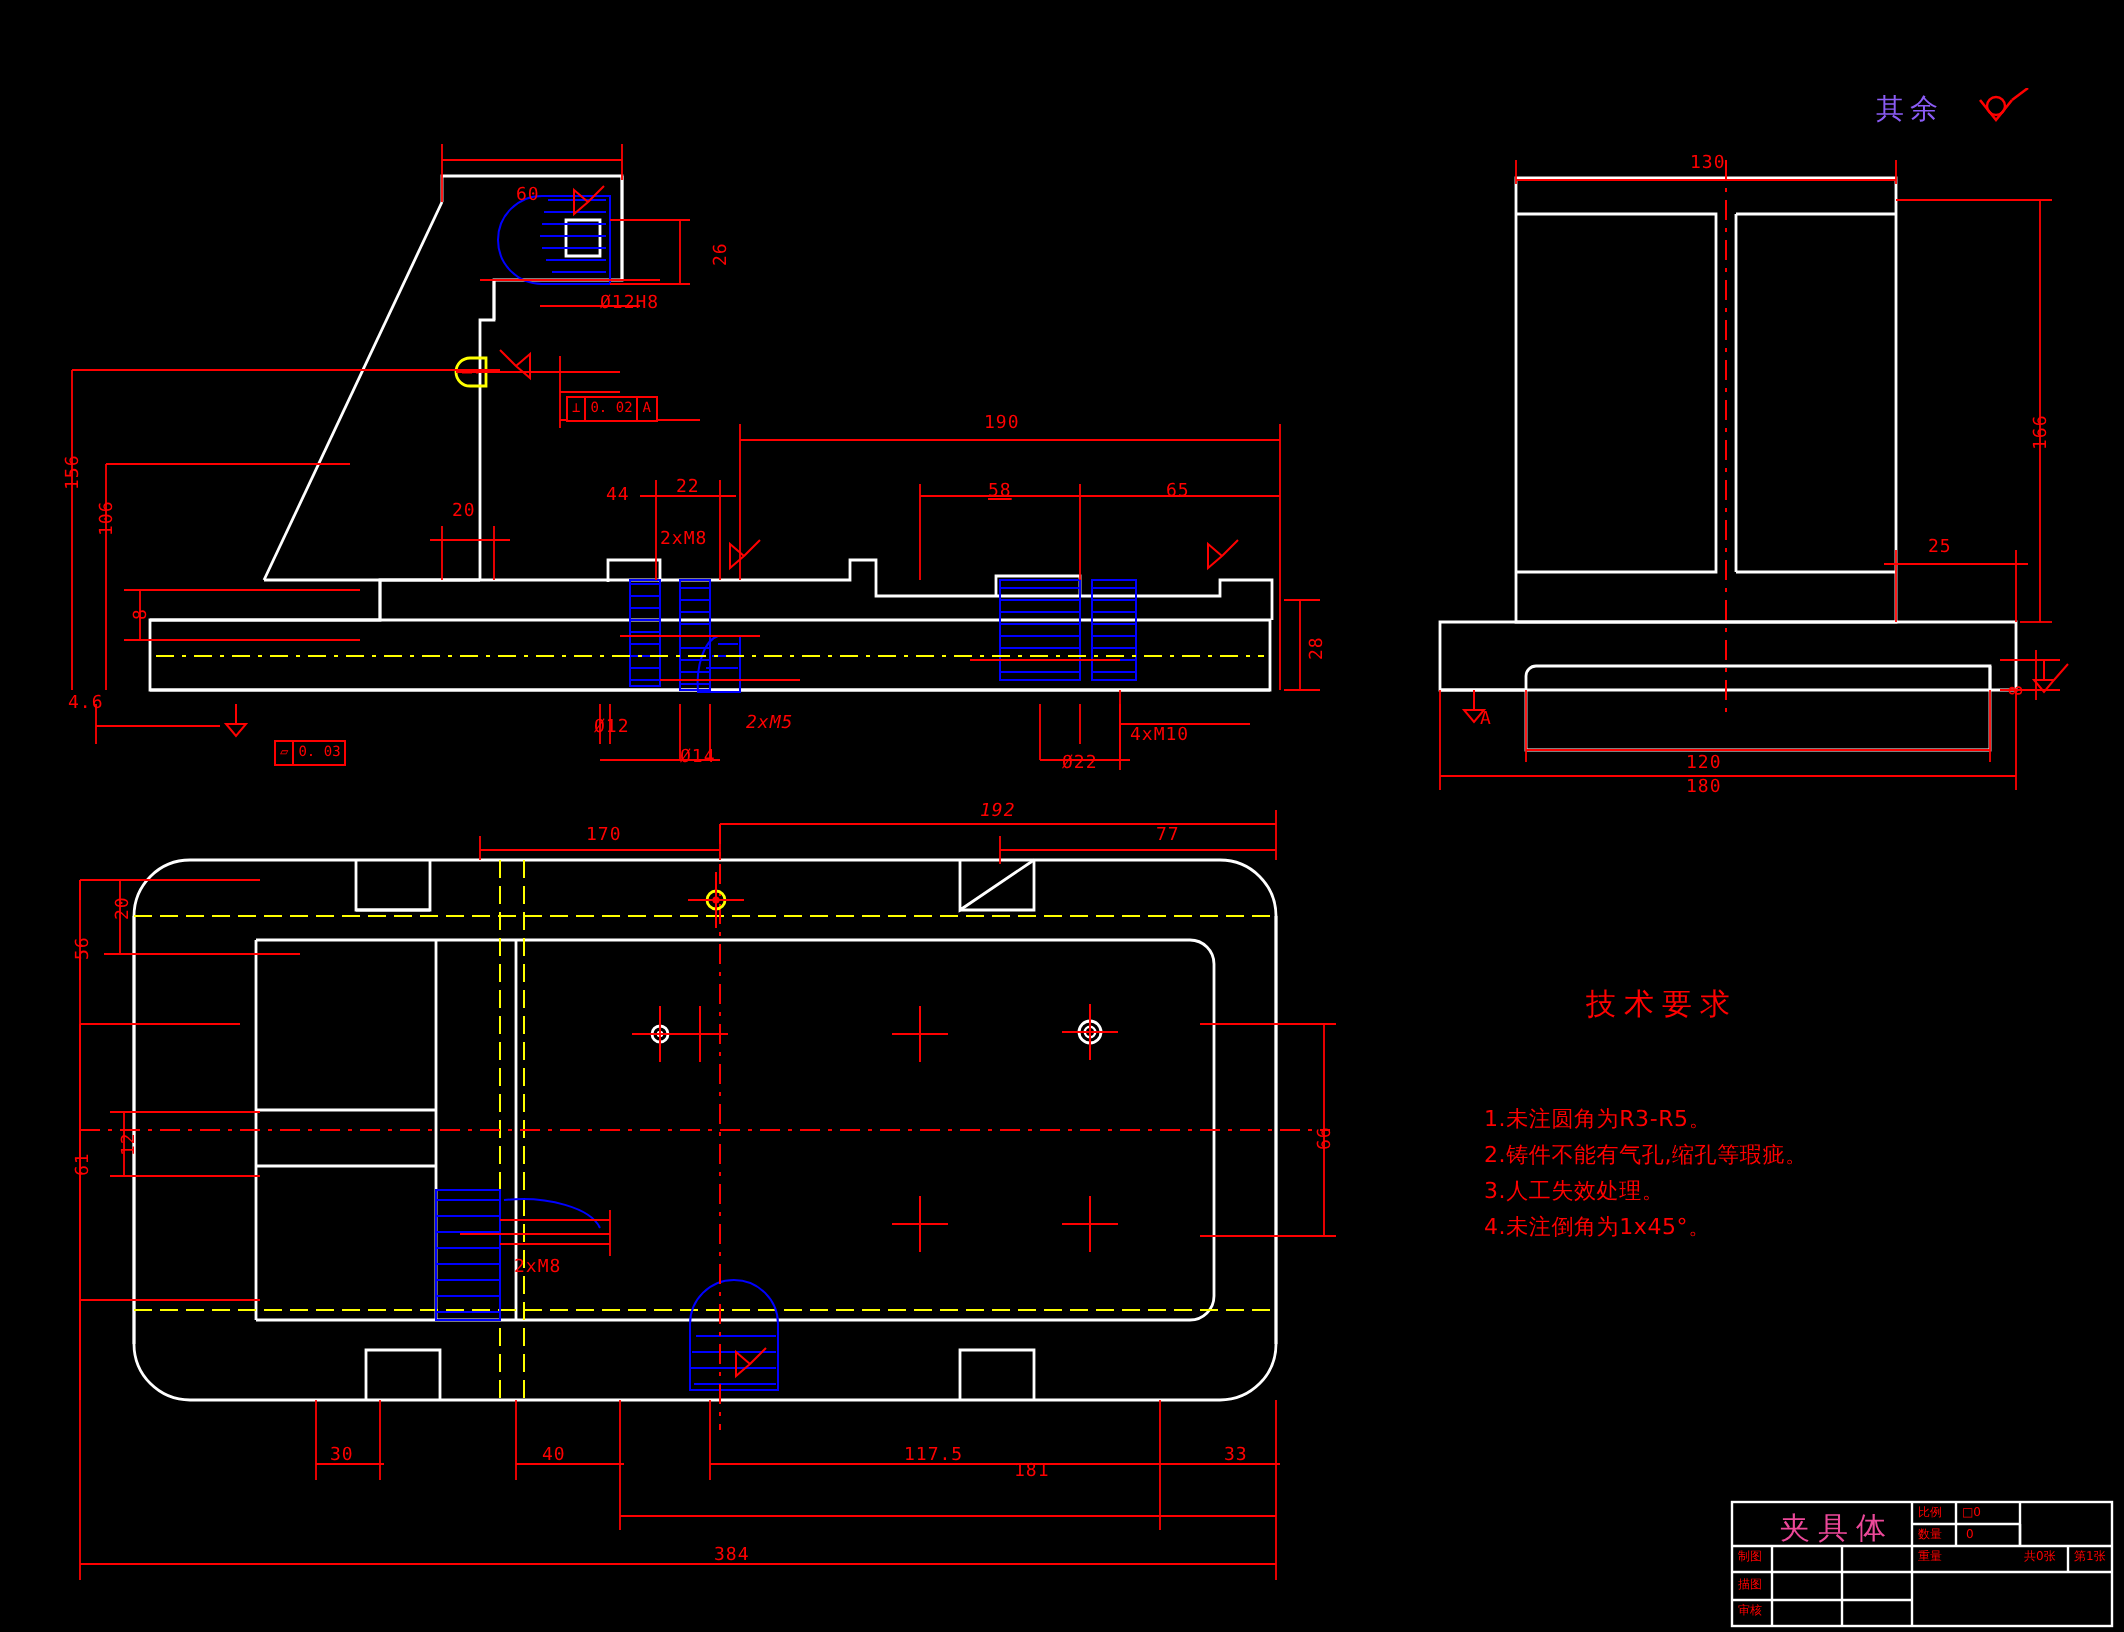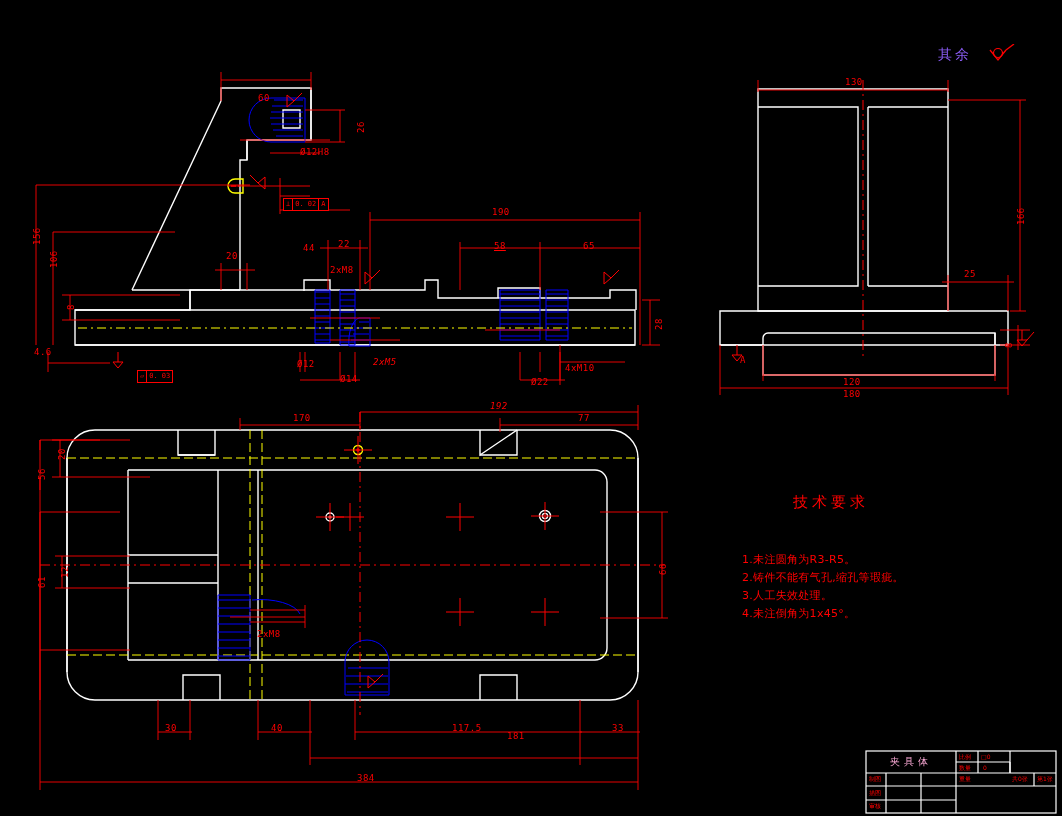--- a/index.html
+++ b/index.html
@@ -9,21 +9,21 @@
     background:#000;position:relative;
   }
   #canvas{position:absolute;left:0;top:0;width:1062px;height:816px;}
   .lbl{position:absolute;color:#ff0000;font-family:"DejaVu Sans Mono","Liberation Mono",monospace;
        font-size:9px;line-height:9px;white-space:nowrap;letter-spacing:.5px;}
   .lbl.v{transform:rotate(-90deg);transform-origin:left top;}
   .req-title{position:absolute;color:#ff0000;font-size:15px;letter-spacing:4px;white-space:nowrap;}
   .req-item{position:absolute;color:#ff0000;font-size:11px;white-space:nowrap;letter-spacing:.3px;}
   .misc{position:absolute;color:#8b5cf6;font-size:14px;letter-spacing:3px;white-space:nowrap;}
   .tb-txt{position:absolute;color:#ff0000;font-size:6px;line-height:6px;white-space:nowrap;}
-  .tb-title{position:absolute;color:#f9a8d4;font-size:10px;letter-spacing:4px;white-space:nowrap;}
+  .tb-title{position:absolute;color:#ec4899;font-size:15px;letter-spacing:4px;white-space:nowrap;}
   .tolframe{position:absolute;border:1px solid #ff0000;display:flex;height:11px;align-items:stretch;background:#000;}
   .tolframe > div{border-right:1px solid #ff0000;padding:0 2px;display:flex;align-items:center;
       color:#ff0000;font-size:7px;font-family:"DejaVu Sans Mono","Liberation Mono",monospace;line-height:7px;}
   .tolframe > div:last-child{border-right:none;}
 </style>
 </head>
 <body>
 
 <svg id="canvas" viewBox="0 0 1062 816" xmlns="http://www.w3.org/2000/svg">
   <rect x="0" y="0" width="1062" height="816" fill="#000000"></rect>

